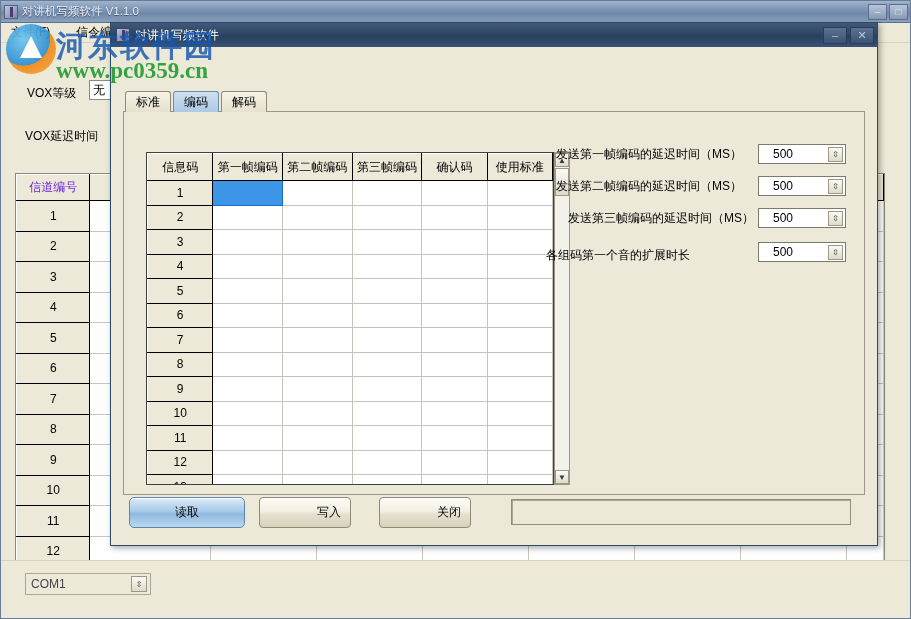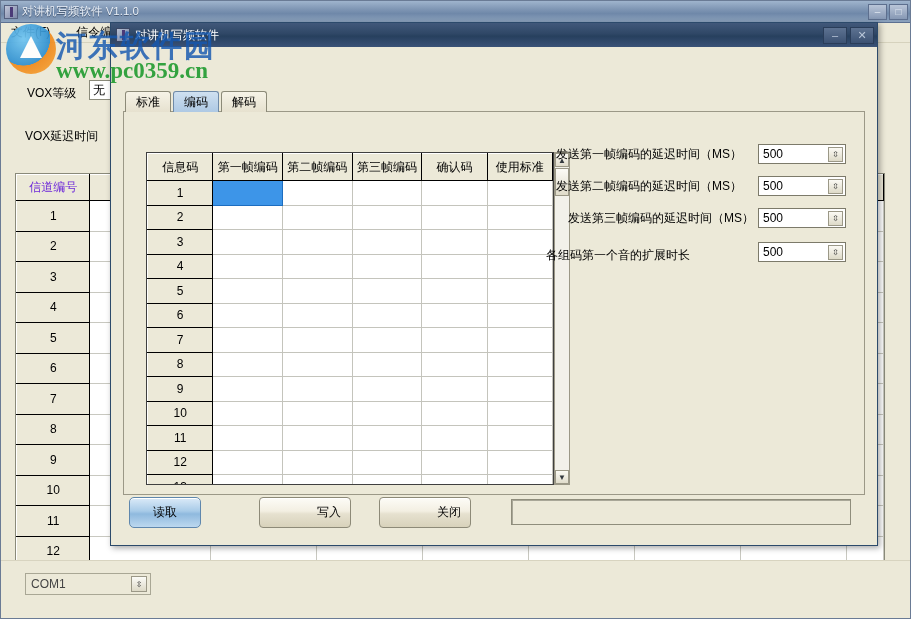--- a/index.html
+++ b/index.html
@@ -245,37 +245,37 @@
     border:1px solid #9b9887;
   }
 
   
   .setting-row{ position:absolute; display:flex; align-items:center; }
   .setting-label{ font-size:12px; color:#000; white-space:nowrap; }
   .spin-field{
     width:88px; height:20px;
     background:#fff; border:1px solid #7c7a6a;
     display:flex; align-items:center;
-    padding-left:4px; font-size:12px; color:#000;
+    padding-left:14px; font-size:12px; color:#000;
     position:relative;
   }
   .spin-btn{
     position:absolute; right:2px; top:2px; width:15px; height:15px;
     background:linear-gradient(180deg,#fbfaf4,#dedac8);
     border:1px solid #9b9887;
     display:flex;align-items:center;justify-content:center;
     font-size:8px;color:#333; line-height:1;
   }
 
   
   #dlg-bottom{
     position:absolute; left:0; bottom:0; width:100%; height:62px;
   }
   #dlg-read-btn{
-    position:absolute; left:18px; top:14px; width:72px; height:31px;
+    position:absolute; left:18px; top:14px; width:116px; height:31px;
     background:linear-gradient(180deg,#dbeaf8 0%,#a8cbe8 45%,#8fb9de 55%,#bcd8ef 100%);
     border:1px solid #5f87ad; border-radius:5px;
     display:flex;align-items:center;justify-content:center;
     font-size:12px;color:#000;
     box-shadow:inset 0 1px 0 #ffffff;
   }
   #dlg-write-btn{ position:absolute; left:148px; top:14px; width:92px; height:31px;}
   #dlg-close-btn{ position:absolute; left:268px; top:14px; width:92px; height:31px;}
   #dlg-status{
     position:absolute; left:400px; top:16px; width:340px; height:26px;

